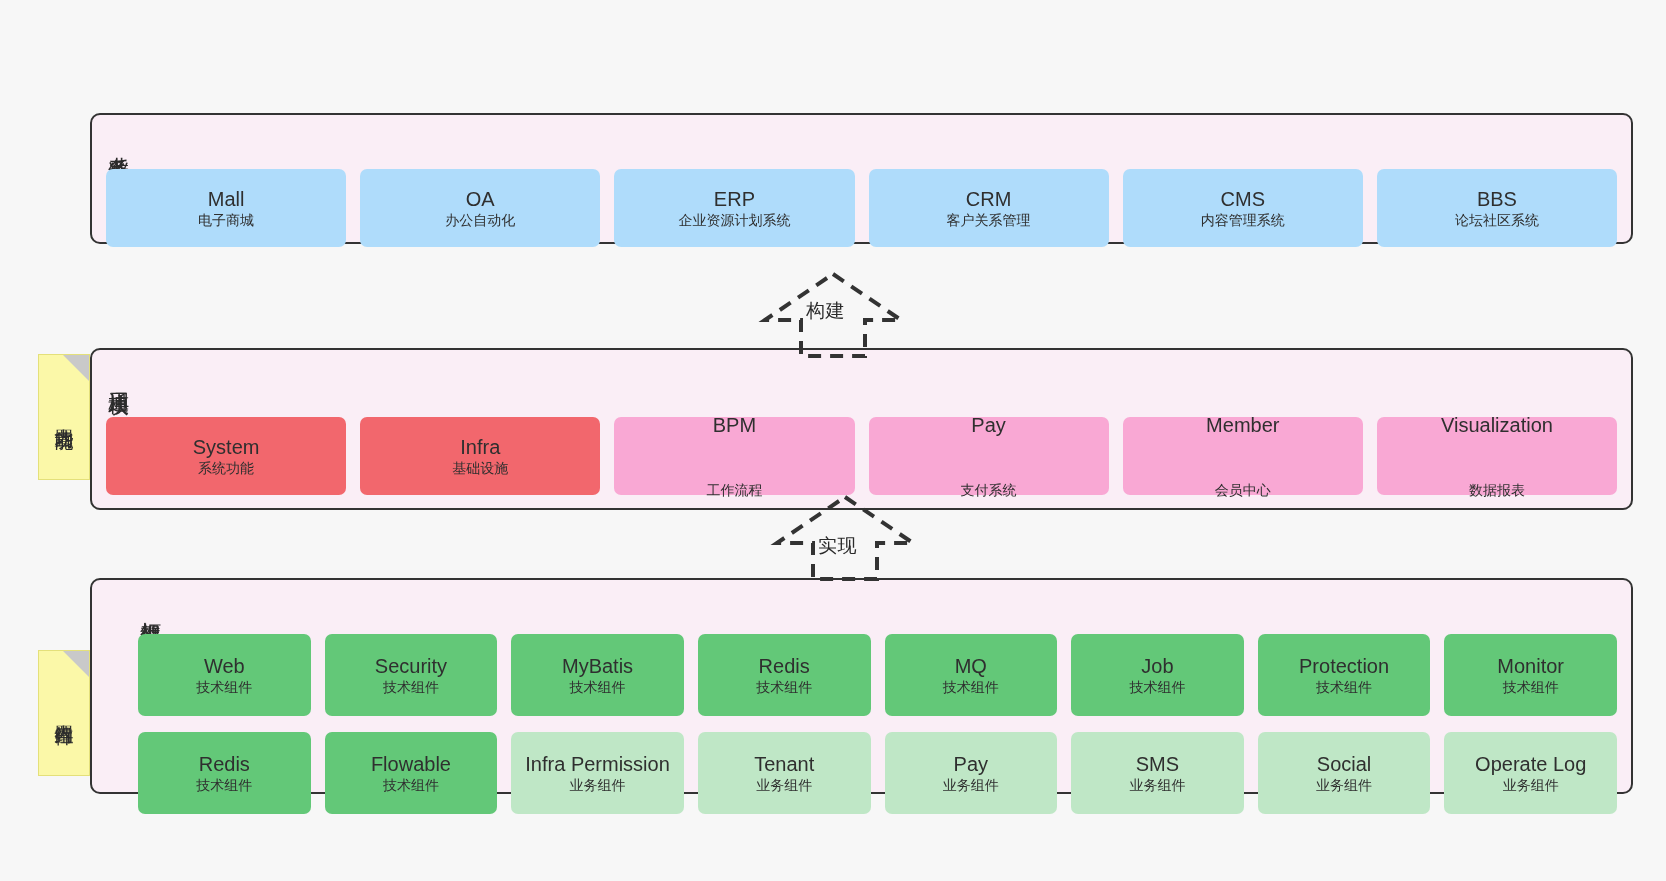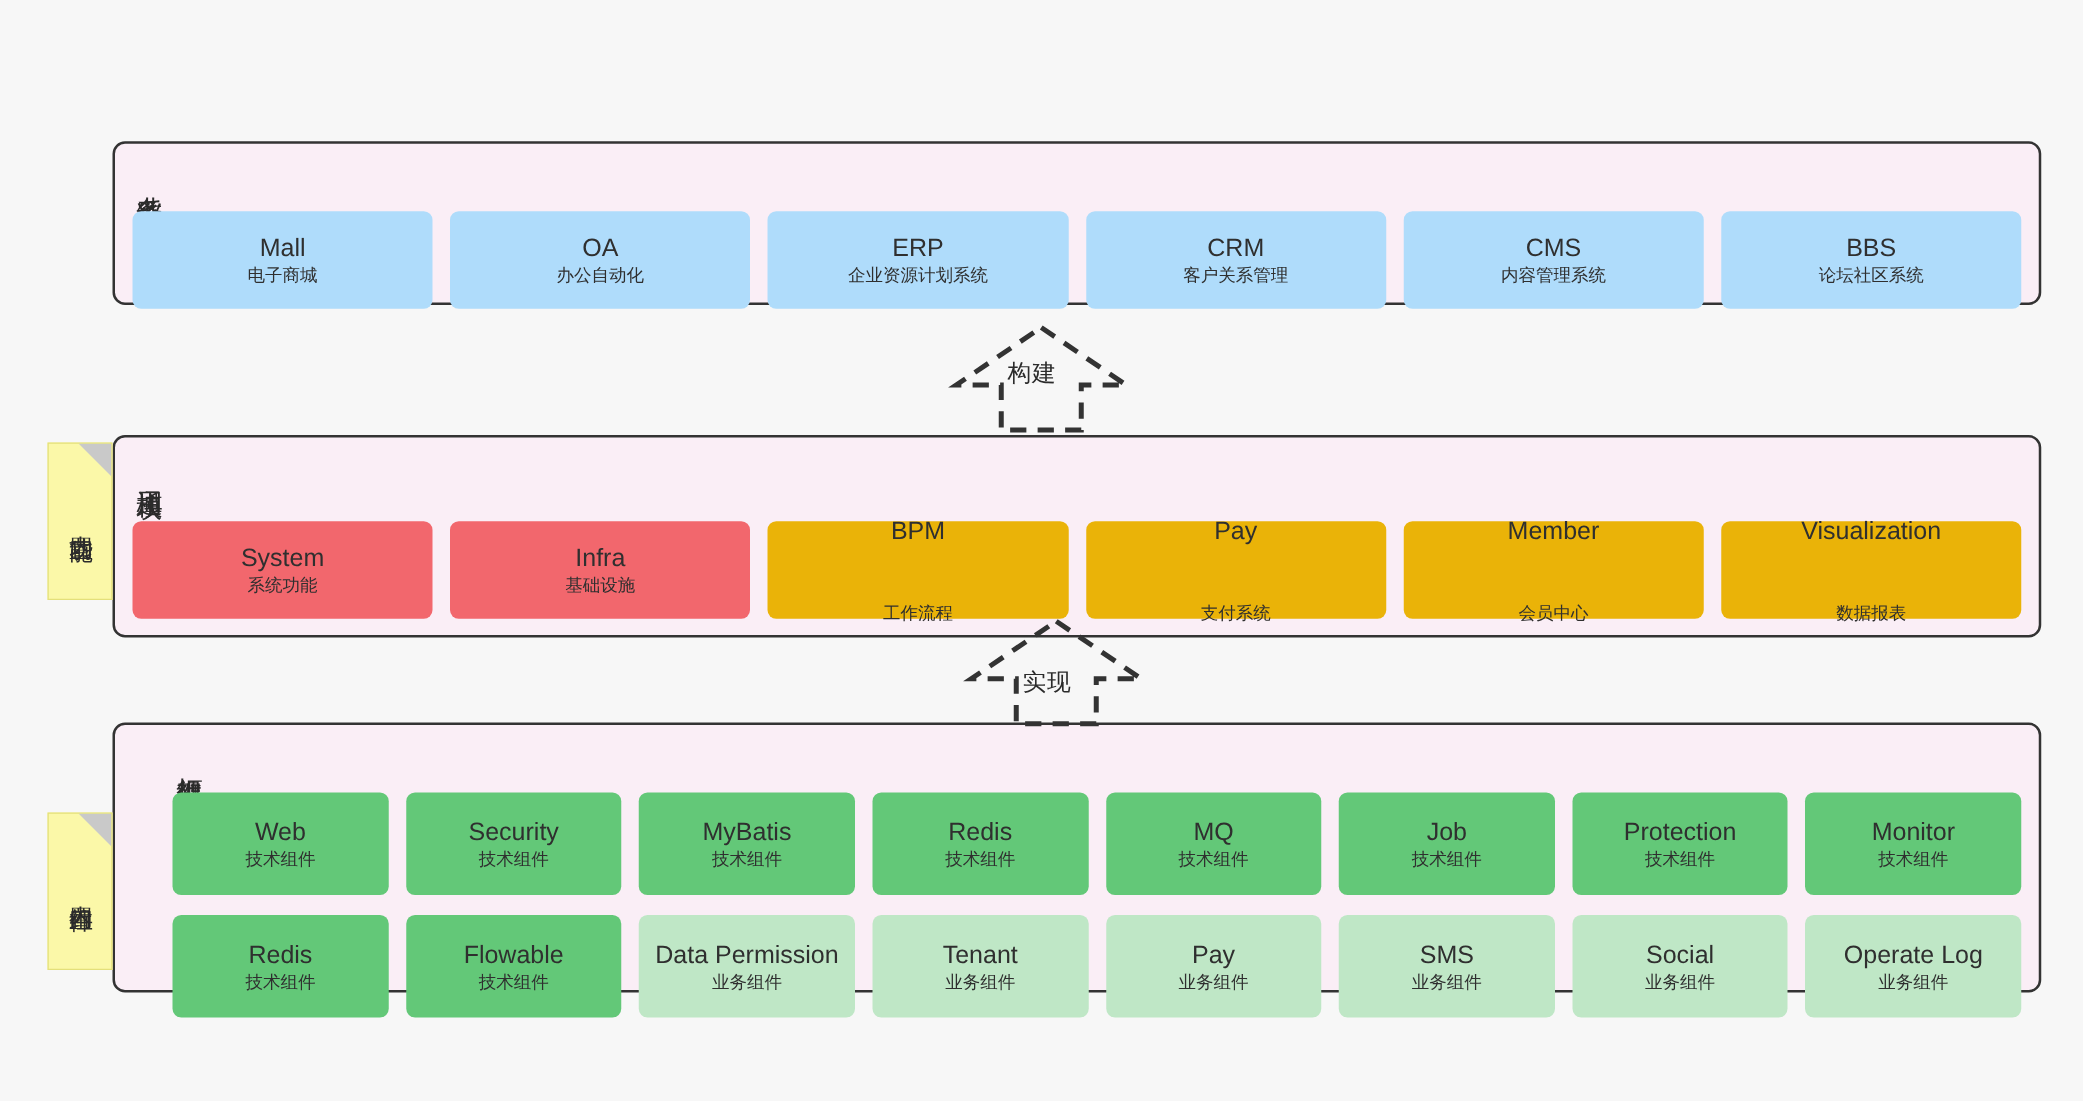--- a/index.html
+++ b/index.html
@@ -69,21 +69,21 @@
     line-height: 1.22;
     padding: 6px 4px;
   }
   .node .t-en { font-size: 20px; }
   .node .t-cn { font-size: 14px; }
   .node.tall { height: 78px; }
   .node.short { height: 82px; }
 
   .c-blue       { background: #afdcfb; }
   .c-red        { background: #f2676d; }
-  .c-pink       { background: #eab308; gap: 44px; }
+  .c-pink       { background: #f9a8d4; gap: 44px; }
   .c-green      { background: #63c878; }
   .c-greenlight { background: #bfe7c6; }
 
   
   .note {
     position: absolute;
     background: #fbf8a8;
     border: 1px solid #e4e07a;
     display: flex;
     align-items: center;
@@ -151,21 +151,21 @@
           <span class="t-cn">内容管理系统</span>
         </div>
         <div class="node tall c-blue">
           <span class="t-en">BBS</span>
           <span class="t-cn">论坛社区系统</span>
         </div>
       </div>
     </div>
   </div>
 
-  <div class="arrow" style="left:760px; top:258px; width:146px; height:88px;">
+  <div class="arrow" style="left:760px; top:270px; width:146px; height:88px;">
     <svg width="146" height="88" viewBox="0 0 146 88">
       <path d="M 73 4 L 141 50 L 105 50 L 105 86 L 41 86 L 41 50 L 5 50 Z" fill="none" stroke="#333333" stroke-width="4" stroke-dasharray="13 9" stroke-linejoin="miter"></path>
     </svg>
     <span class="arrow-label" style="left:46px; top:28px;">构建</span>
   </div>
 
   <div class="layer" id="layer-common" style="left:90px; top:348px; width:1543px; height:162px;">
     <div class="layer-title">通用模块</div>
     <div class="layer-body">
       <div class="row">
@@ -251,21 +251,21 @@
       <div class="row">
         <div class="node short c-green">
           <span class="t-en">Redis</span>
           <span class="t-cn">技术组件</span>
         </div>
         <div class="node short c-green">
           <span class="t-en">Flowable</span>
           <span class="t-cn">技术组件</span>
         </div>
         <div class="node short c-greenlight">
-          <span class="t-en">Data Permission</span>
+          <span class="t-en">Infra Permission</span>
           <span class="t-cn">业务组件</span>
         </div>
         <div class="node short c-greenlight">
           <span class="t-en">Tenant</span>
           <span class="t-cn">业务组件</span>
         </div>
         <div class="node short c-greenlight">
           <span class="t-en">Pay</span>
           <span class="t-cn">业务组件</span>
         </div>

